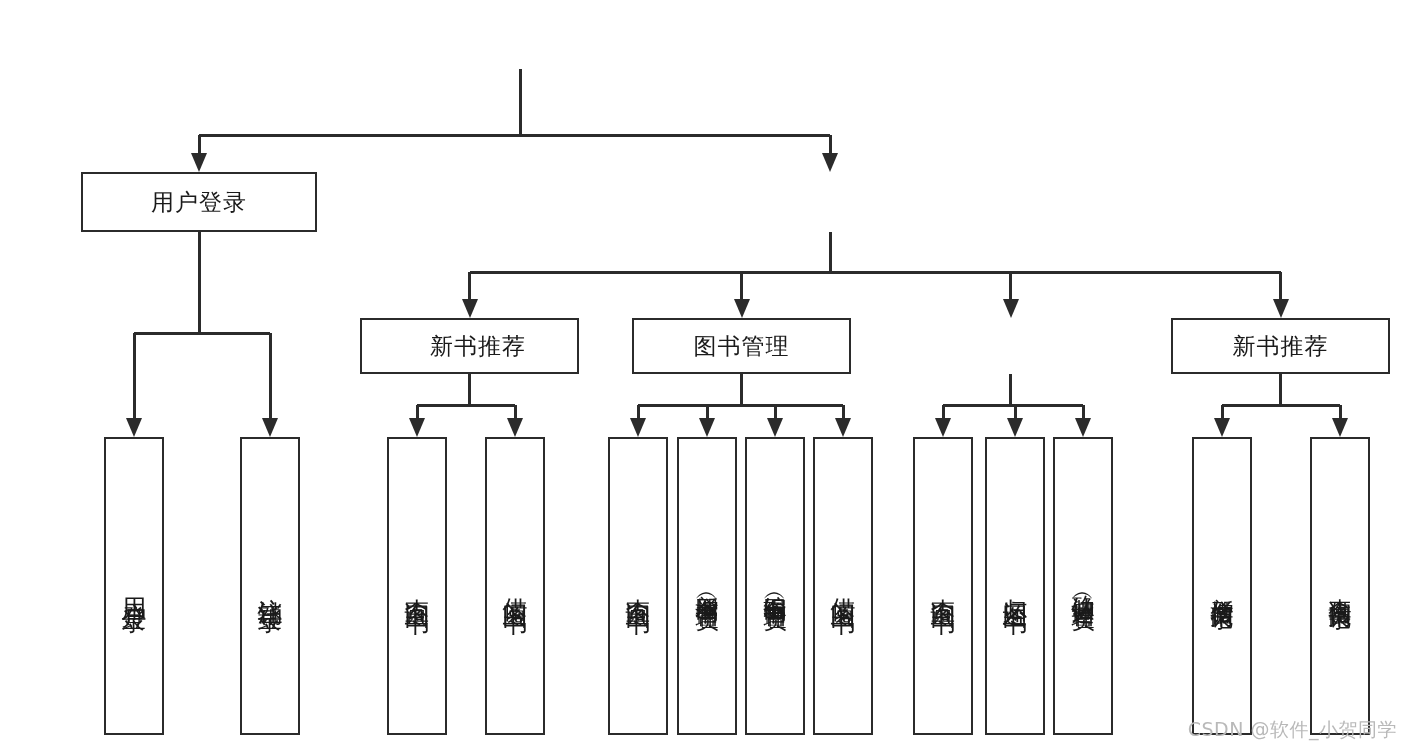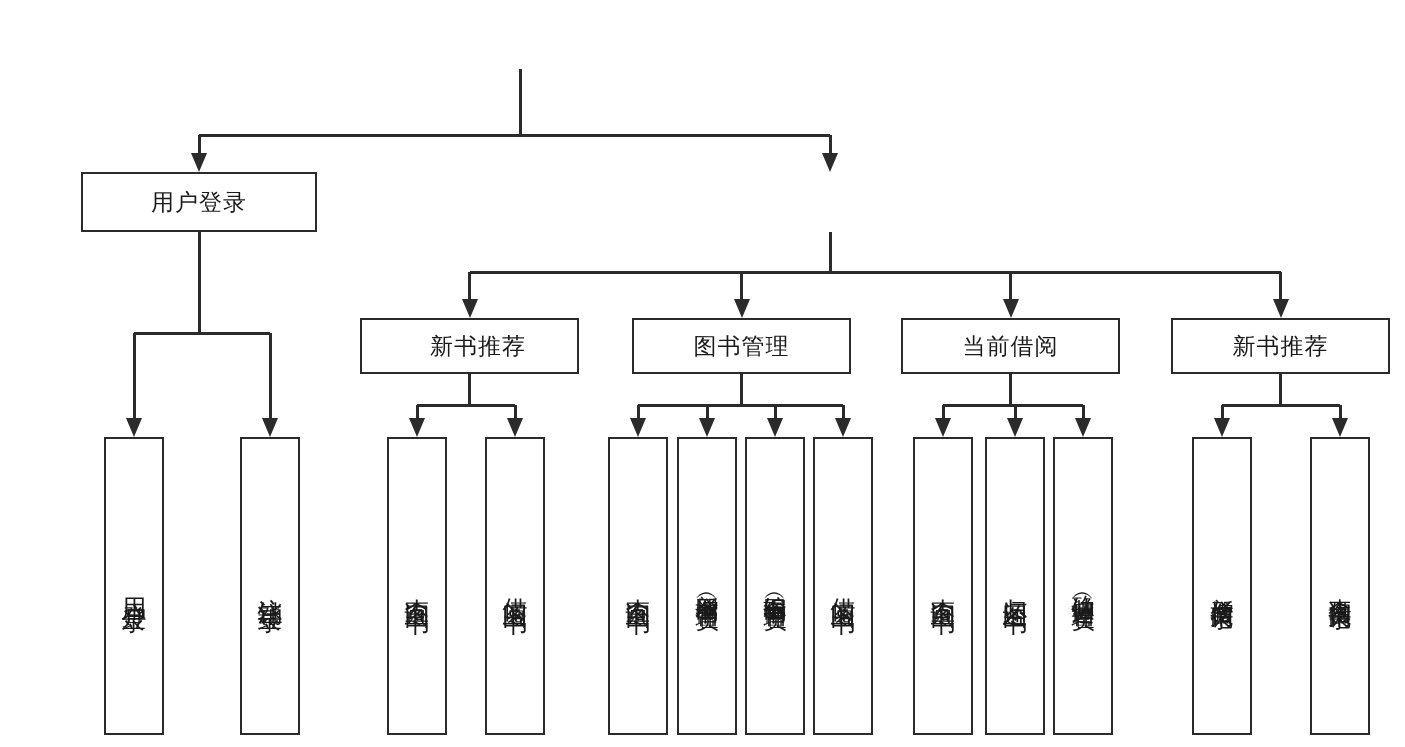--- a/index.html
+++ b/index.html
@@ -114,23 +114,20 @@
   <div class="arrow" id="bm-a1" style="left: 461.5px; top: 299px;"></div>
   <div class="arrow" id="bm-a2" style="left: 733.5px; top: 299px;"></div>
   <div class="arrow" id="bm-a3" style="left: 1002.5px; top: 299px;"></div>
   <div class="arrow" id="bm-a4" style="left: 1272.5px; top: 299px;"></div>
 
   <div class="node" id="n-new-book-rec" style="left: 360px; top: 318px; width: 219px; height: 56px; padding-left: 17px;">
     <span class="label">新书推荐</span>
   </div>
   <div class="node" id="n-book-borrow" style="left: 632px; top: 318px; width: 219px; height: 56px;">
     <span class="label">图书管理</span>
-  </div>
-  <div class="node" id="n-current-borrow" style="left: 901px; top: 318px; width: 219px; height: 56px;">
-    <span class="label">当前借阅</span>
   </div>
   <div class="node" id="n-borrow-record" style="left: 1171px; top: 318px; width: 219px; height: 56px;">
     <span class="label">新书推荐</span>
   </div>
 
   <div id="leaf-connectors">
       <div class="ln v" style="left: 468px; top: 374px; height: 31px;"></div>
       <div class="ln h" style="left: 417px; top: 403.5px; width: 98px;"></div>
       <div class="ln v" style="left: 415.5px; top: 405px; height: 17px;"></div>
       <div class="arrow" style="left: 409px; top: 418px;"></div>
@@ -195,14 +192,15 @@
   <div class="node vertical narrow" id="leaf-10" style="left: 1053px; top: 437px; width: 60px; height: 298px;">
       <span class="label">确认归还（管理员）</span>
     </div>
   <div class="node vertical narrow" id="leaf-11" style="left: 1192px; top: 437px; width: 60px; height: 298px;">
       <span class="label">新增借阅记录</span>
     </div>
   <div class="node vertical narrow" id="leaf-12" style="left: 1310px; top: 437px; width: 60px; height: 298px;">
       <span class="label">查询借阅记录</span>
     </div>
 
+  <div id="watermark">CSDN @软件_小贺同学</div>
 
 </div>
 
 </body></html>

